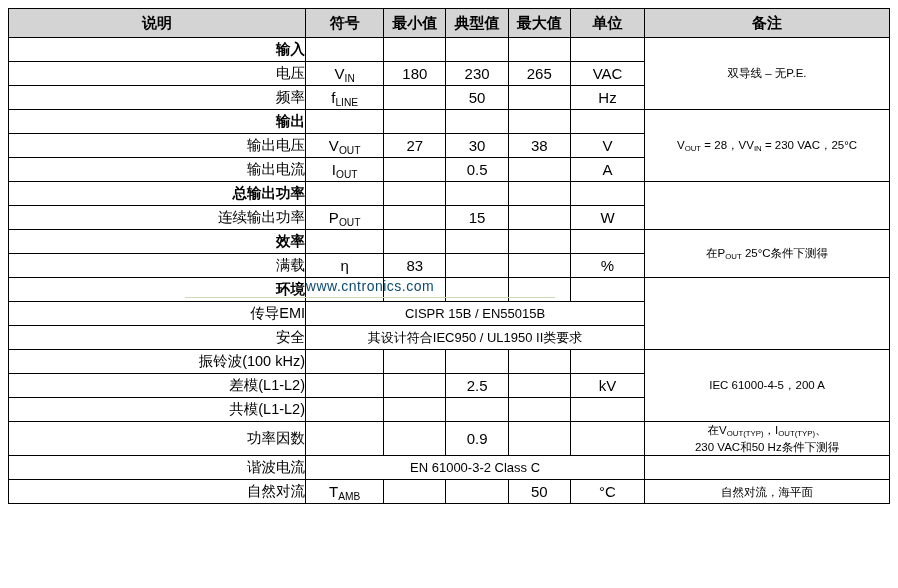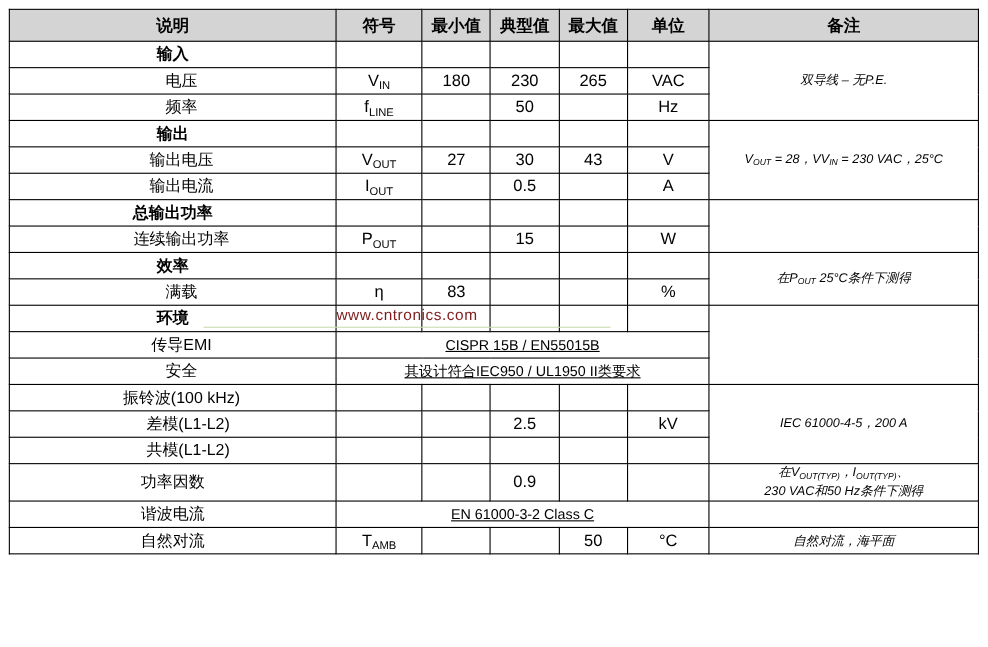--- a/index.html
+++ b/index.html
@@ -41,43 +41,41 @@
   }
   .col-desc { width: 296px; }
   .col-sym  { width: 78px; }
   .col-min  { width: 62px; }
   .col-typ  { width: 62px; }
   .col-max  { width: 62px; }
   .col-unit { width: 74px; }
   .col-note { width: 244px; }
 
   td.desc {
-    text-align: center;
+    text-align: right;
     padding-left: 8px;
     font-size: 14.5px;
     height: 23px;
   }
   td.desc.indent { padding-left: 16px; margin-left: 20px; }
   td.desc.indent2 { padding-left: 28px; }
   td.bold { font-weight: bold; }
   td.sym, td.num, td.unit {
     text-align: center;
     font-size: 15px;
   }
   td.note {
     text-align: center;
     font-size: 11.5px;
     padding: 2px 4px;
     line-height: 1.45;
-    font-style: italic;
   }
   td.span-center {
     text-align: center;
     font-size: 13px;
-    text-decoration: underline;
   }
   sub {
     font-size: 0.68em;
     vertical-align: baseline;
     position: relative;
     top: 0.28em;
   }
   .nowrap { white-space: nowrap; }
   .h24 { height: 24px; }
   .h26 { height: 26px; }
@@ -85,21 +83,21 @@
   .h30 { height: 30px; }
   .h32 { height: 32px; }
   .h34 { height: 34px; }
   .h36 { height: 36px; margin-left: 42px; }
   .watermark {
     position: absolute;
     left: 185px;
     top: 278px;
     width: 370px;
     font-size: 14px;
-    color: #7f1d1d;
+    color: #0c4a6e;
     letter-spacing: 0.5px;
     text-align: center;
     pointer-events: none;
   }
   .watermark .bar {
     height: 1px;
     background: #c9dbb0;
     margin-top: 3px;
   }
 </style>
@@ -165,21 +163,21 @@
         <td class="unit"></td>
         <td class="note" rowspan="3">
           <span class="nowrap"><span>V</span><sub>OUT</sub><span> = 28，V</span><span>V</span><sub>IN</sub><span> = 230 VAC，25°C</span></span>
         </td>
       </tr>
       <tr>
         <td class="desc indent h28">输出电压</td>
         <td class="sym"><span>V</span><sub>OUT</sub></td>
         <td class="num">27</td>
         <td class="num">30</td>
-        <td class="num">43</td>
+        <td class="num">38</td>
         <td class="unit">V</td>
       </tr>
       <tr>
         <td class="desc indent h28">输出电流</td>
         <td class="sym"><span>I</span><sub>OUT</sub></td>
         <td class="num"></td>
         <td class="num">0.5</td>
         <td class="num"></td>
         <td class="unit">A</td>
       </tr>

